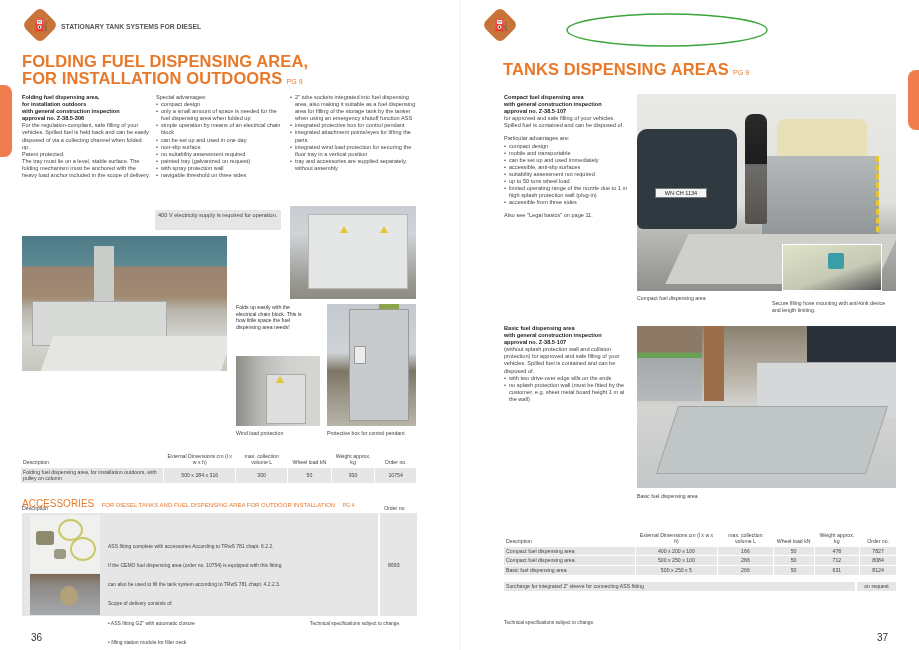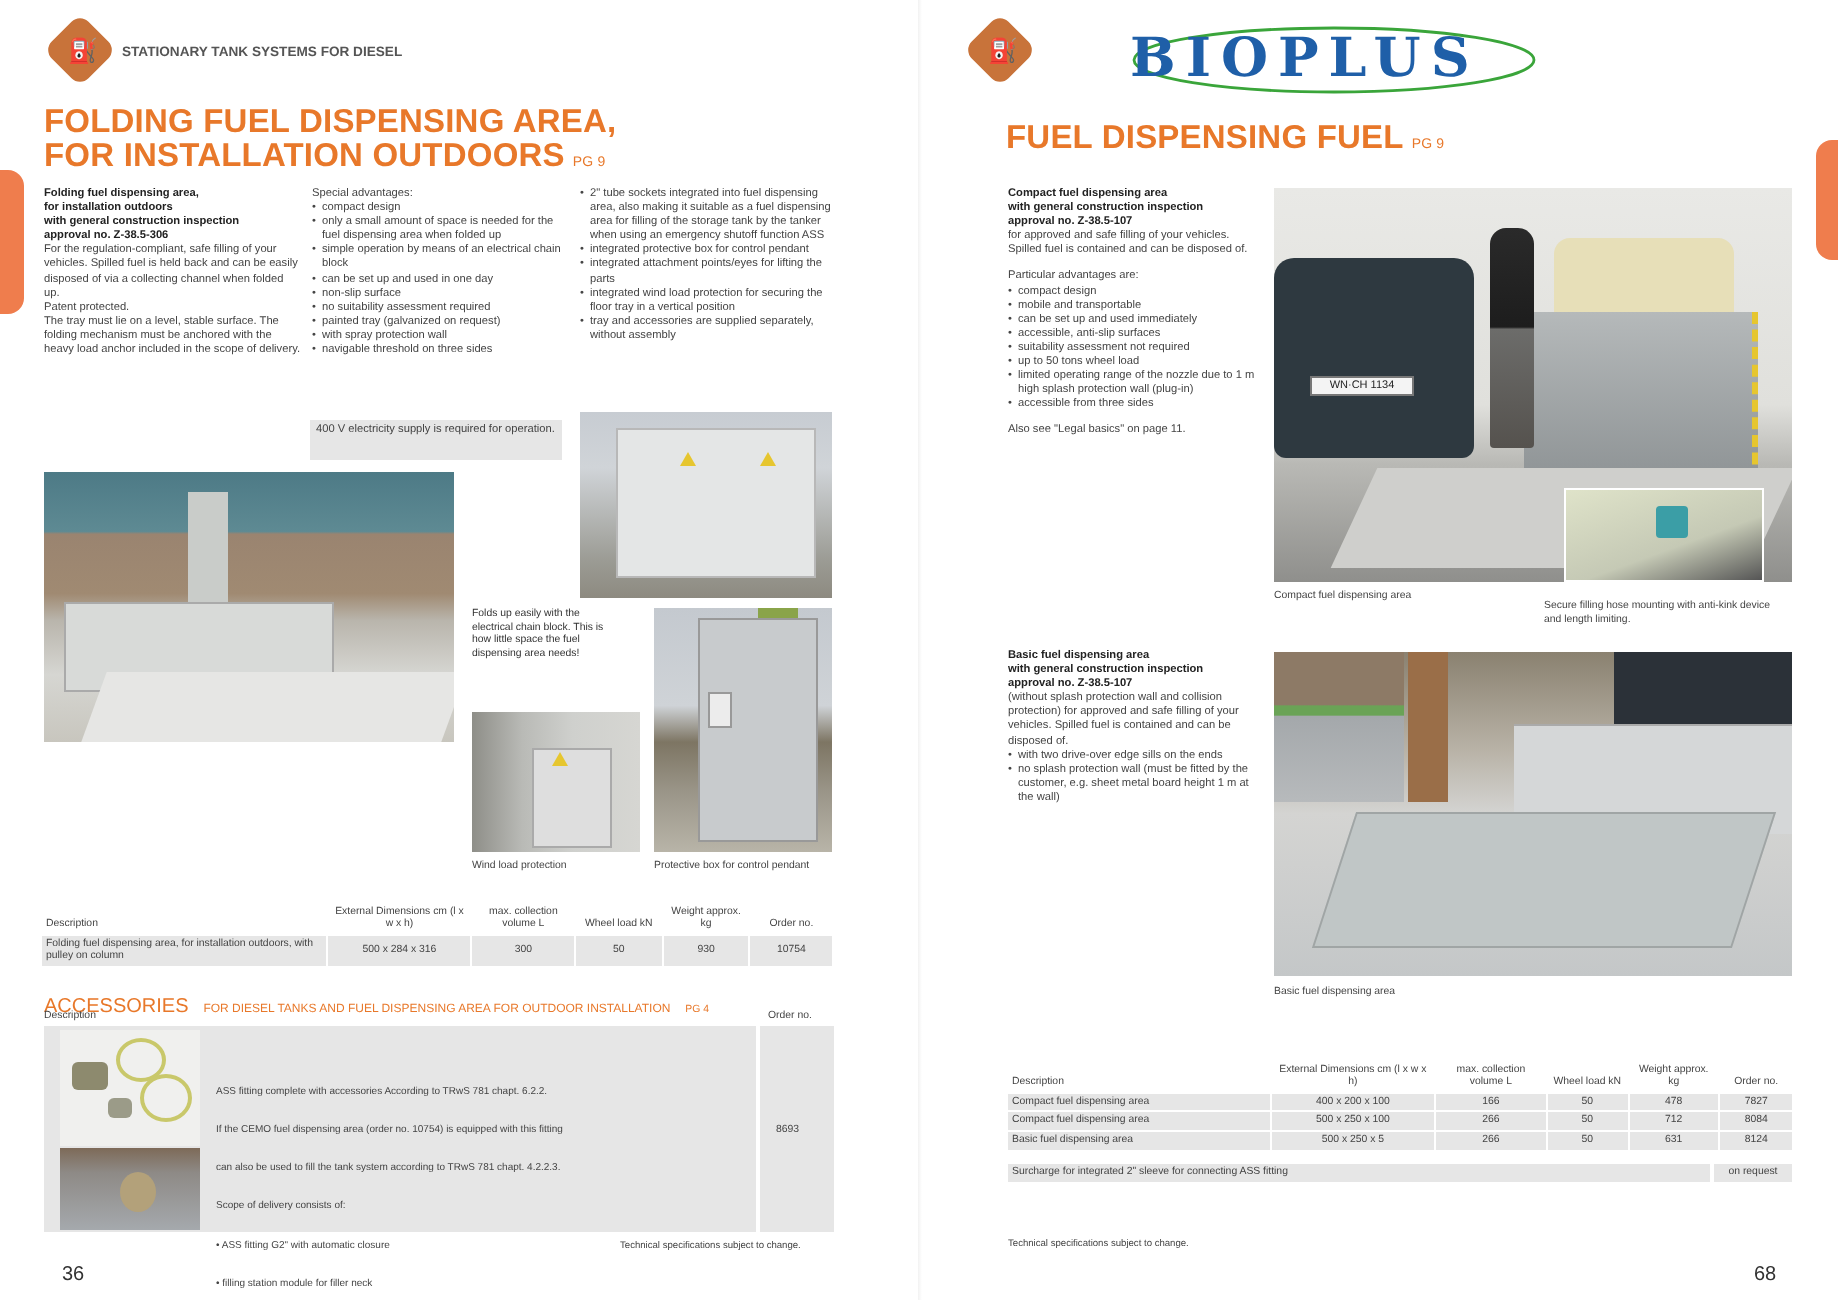--- a/index.html
+++ b/index.html
@@ -175,25 +175,24 @@
   <div class="side-tab" style="left:908px; top:70px; width:22px; height:60px;"></div>
 
   <div class="badge" style="left:487px; top:12px;">
     <span class="badge-glyph">⛽</span>
   </div>
 
   <div class="abs" style="left:555px; top:10px; width:225px; height:40px;">
     <svg width="225" height="40" viewBox="0 0 225 40" style="position:absolute; left:0; top:0;">
       <ellipse cx="112" cy="20" rx="100" ry="16" fill="none" stroke="#3aa53a" stroke-width="1.4"></ellipse>
     </svg>
-    <div class="abs" style="left:10px; top:6px; font-family:'DejaVu Serif', serif; font-weight:bold; font-size:27px; line-height:28px; letter-spacing:5px; color:#1f5fa8;">BIOPLUS</div>
   </div>
 
   <div class="abs h1" style="left:503px; top:61px; white-space:nowrap;">
-    <span>FUEL DISPENSING FUEL</span><span class="pg">PG 9</span>
+    <span>TANKS DISPENSING AREAS</span><span class="pg">PG 9</span>
   </div>
 
   <div class="abs txt" style="left:504px; top:94px; width:128px;">
     <div class="bold">Compact fuel dispensing area</div>
     <div class="bold">with general construction inspection</div>
     <div class="bold">approval no. Z-38.5-107</div>
     <div>for approved and safe filling of your vehicles. Spilled fuel is contained and can be disposed of.</div>
     <div style="height:6px;"></div>
     <div>Particular advantages are:</div>
     <ul class="bul">
@@ -280,14 +279,14 @@
         <td>631</td>
         <td>8124</td>
       </tr>
     </tbody>
   </table>
 
   <div class="abs graybox cap" style="left:504px; top:582px; width:351px; height:9px; padding:1px 2px;">Surcharge for integrated 2" sleeve for connecting ASS fitting</div>
   <div class="abs graybox cap" style="left:857px; top:582px; width:39px; height:9px; padding:1px 2px; text-align:center;">on request</div>
 
   <div class="abs cap" style="left:504px; top:620px; font-size:4.8px;">Technical specifications subject to change.</div>
-  <div class="abs pnum" style="left:877px; top:632px;">68</div>
+  <div class="abs pnum" style="left:877px; top:632px;">37</div>
 </div>
 
 </body></html>

